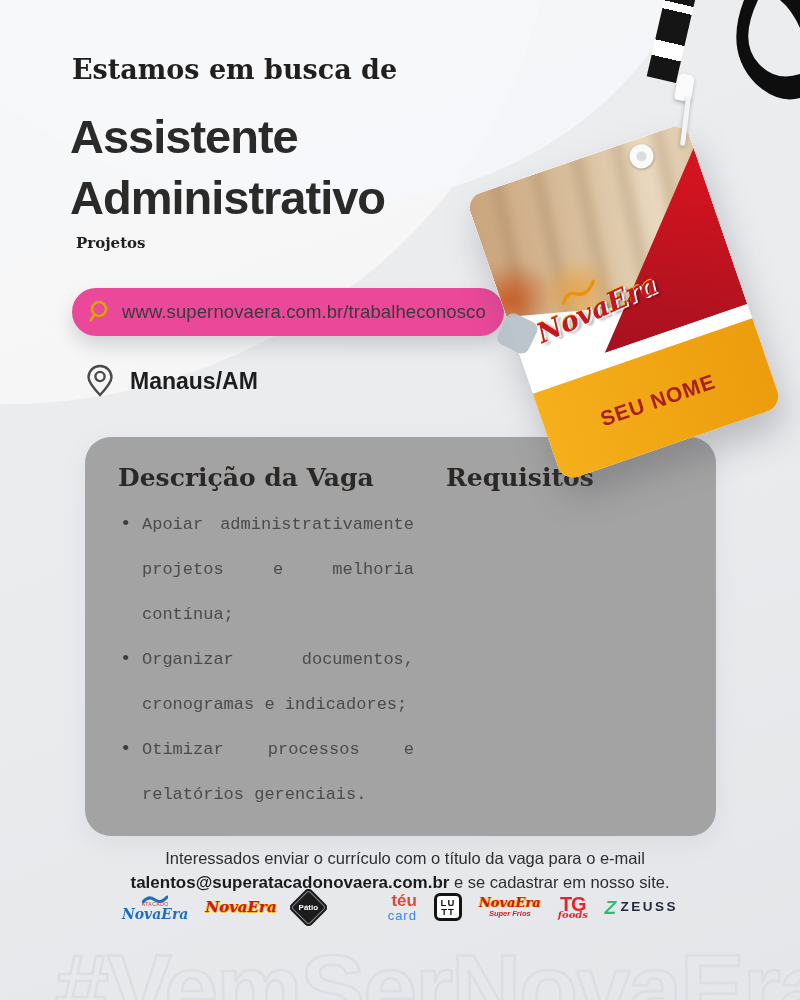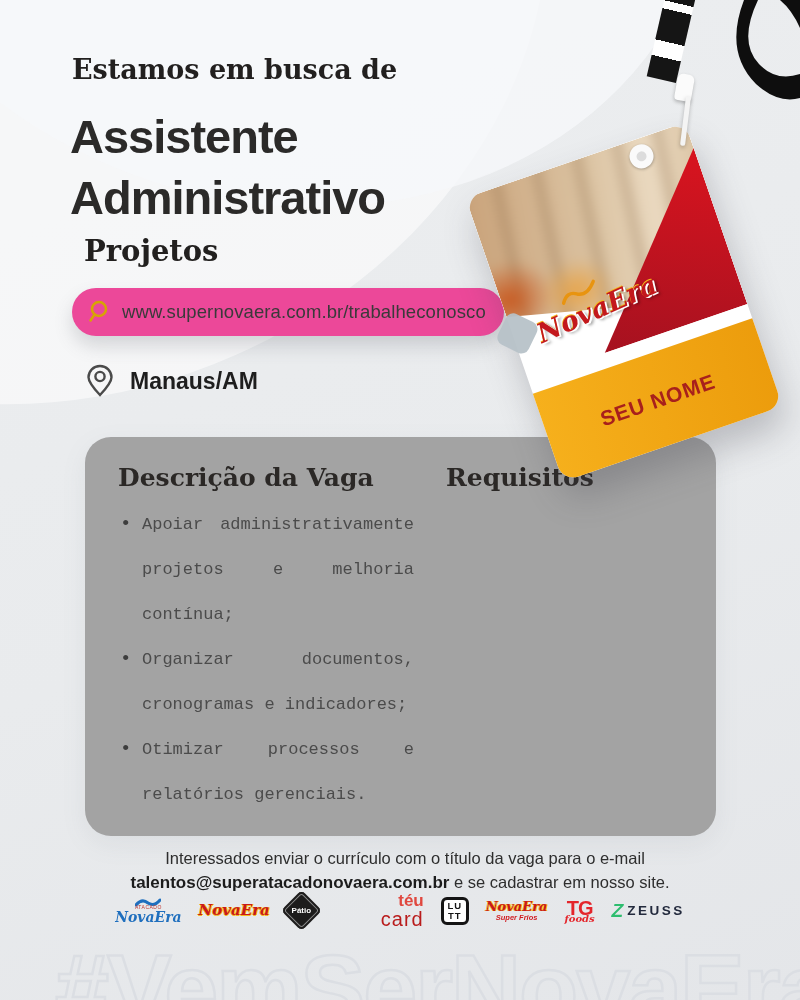--- a/index.html
+++ b/index.html
@@ -33,23 +33,23 @@
     position:absolute; left:72px; top:54px;
     font-family:"DejaVu Serif", serif; font-weight:700;
     font-size:27px; color:#22201f; z-index:2;
   }
   .job-title {
     position:absolute; left:70px; top:106px; z-index:2;
     font-size:47px; font-weight:700; letter-spacing:-1px;
     line-height:61px; color:#2b2a29;
   }
   .subtitle {
-    position:absolute; left:84px; top:234px; z-index:2;
+    position:absolute; left:76px; top:234px; z-index:2;
     font-family:"DejaVu Serif", serif; font-weight:700;
-    font-size:29px; color:#22201f;
+    font-size:15px; color:#22201f;
   }
   
   .url-pill {
     position:absolute; left:72px; top:288px; z-index:2;
     width:432px; height:48px; background:#ec4899; border-radius:26px;
     display:flex; align-items:center; padding:0 16px;
     box-shadow:0 10px 18px rgba(90,95,105,.22);
   }
   .url-pill svg { flex:0 0 auto; margin-right:8px; }
   .url-text { font-size:18.5px; color:#3a3a3a; letter-spacing:.1px; }
@@ -103,21 +103,21 @@
   .ne-red .txt { font-size:15px; color:#c8191e;
     text-shadow:1px 0 #f5b91c,-1px 0 #f5b91c,0 1px #f5b91c; }
   .patio-diamond {
     width:29px; height:29px; background:#1d1c1c; border-radius:5px;
     transform:rotate(45deg); display:flex; align-items:center; justify-content:center;
     box-shadow:inset 0 0 0 2px #1d1c1c, inset 0 0 0 3px #8a8a8a;
   }
   .patio-diamond span { transform:rotate(-45deg); color:#fff; font-size:8px; font-weight:700; }
   .teucard { align-items:flex-end; }
   .teucard .teu { font-weight:700; font-size:17px; color:#e0483f; }
-  .teucard .card { font-size:20px; color:#b91c1c; letter-spacing:1px;margin-left:48px; }
+  .teucard .card { font-size:13px; color:#3b82f6; letter-spacing:1px;margin-left:48px; }
   .lutt-box {
     width:28px; height:28px; border:3px solid #141414; border-radius:6px;
     display:flex; flex-direction:column; align-items:center; justify-content:center;
     background:#fff;
   }
   .lutt-box span { font-size:9.5px; font-weight:700; color:#141414; letter-spacing:1px; line-height:.95; }
   .ne-frios .txt { font-size:13px; color:#c8191e;
     text-shadow:1px 0 #f5b91c,-1px 0 #f5b91c; }
   .ne-frios .sub { font-size:7.5px; font-weight:700; color:#d01c20; font-style:italic; margin-top:1px; }
   .tg .tg-txt { font-size:20px; font-weight:700; color:#e4252b; letter-spacing:-1px; }

